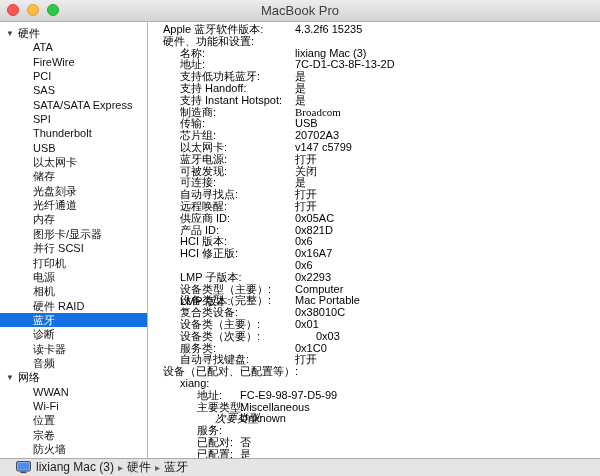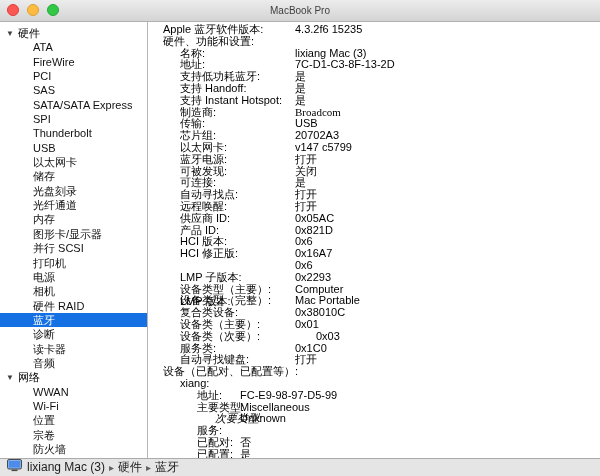--- a/index.html
+++ b/index.html
@@ -17,21 +17,21 @@
     box-shadow: inset 0 0 0 1px rgba(0,0,0,0.28);
   }
   
   .titlebar {
     height: 22px;
     background: linear-gradient(#ececec, #d4d4d4);
     border-bottom: 1px solid #b1b1b1;
     position: relative;
     display: flex; align-items: center; justify-content: center;
   }
-  .titlebar .title { font-size: 10px; color: #3f3f3f; }
+  .titlebar .title { font-size: 13px; color: #3f3f3f; }
   .traffic { position: absolute; left: 7px; top: 4px; display: flex; gap: 8px; }
   .tl { width: 12px; height: 12px; border-radius: 50%; display: inline-block; }
   .tl.red    { background: #fc5753; border: 1px solid #df3e38; }
   .tl.yellow { background: #fdbc40; border: 1px solid #de9f34; }
   .tl.green  { background: #33c748; border: 1px solid #27aa35; }
   
   .bodyarea { display: flex; height: 436px; }
   .sidebar {
     width: 148px; min-width: 148px;
     border-right: 1px solid #b6b6b6;
@@ -54,22 +54,22 @@
     background: #fff;
   }
   .crow { position: relative; height: 11.8px; line-height: 11.8px; white-space: nowrap; }
   .clabel { position: absolute; top: 0; }
   .cvalue { position: absolute; top: 0; }
   
   .statusbar {
     height: 18px;
     background: #e5e5e5;
     border-top: 1px solid #ababab;
-    display: flex; 
-    padding-left: 7px;
+    display: flex; align-items: center;
+    padding-left: 16px;
     font-size: 12px; color: #1d1d1d;
   }
   .statusbar .computer-icon { display: inline-flex; margin-right: 5px; }
   .crumb { margin: 0 0; }
   .crumb-sep { margin: 0 4px; color: #606060; font-size: 10px; }
 </style>
 </head>
 <body>
 
 <div class="window">

